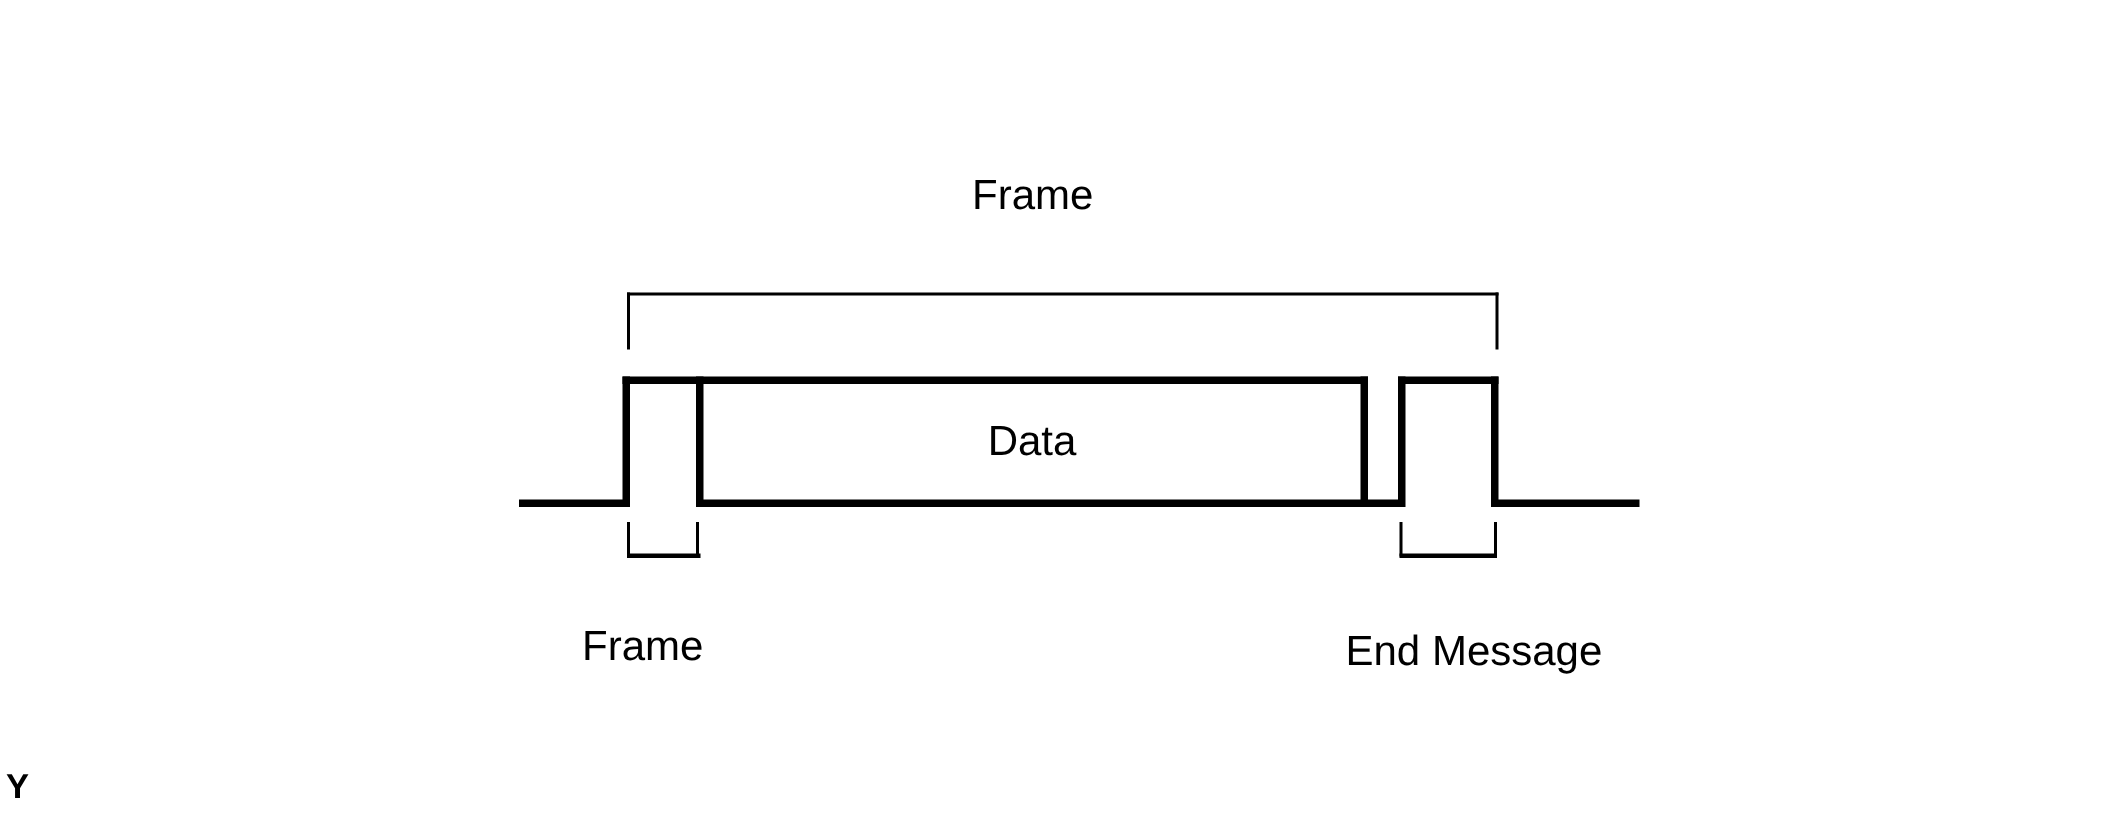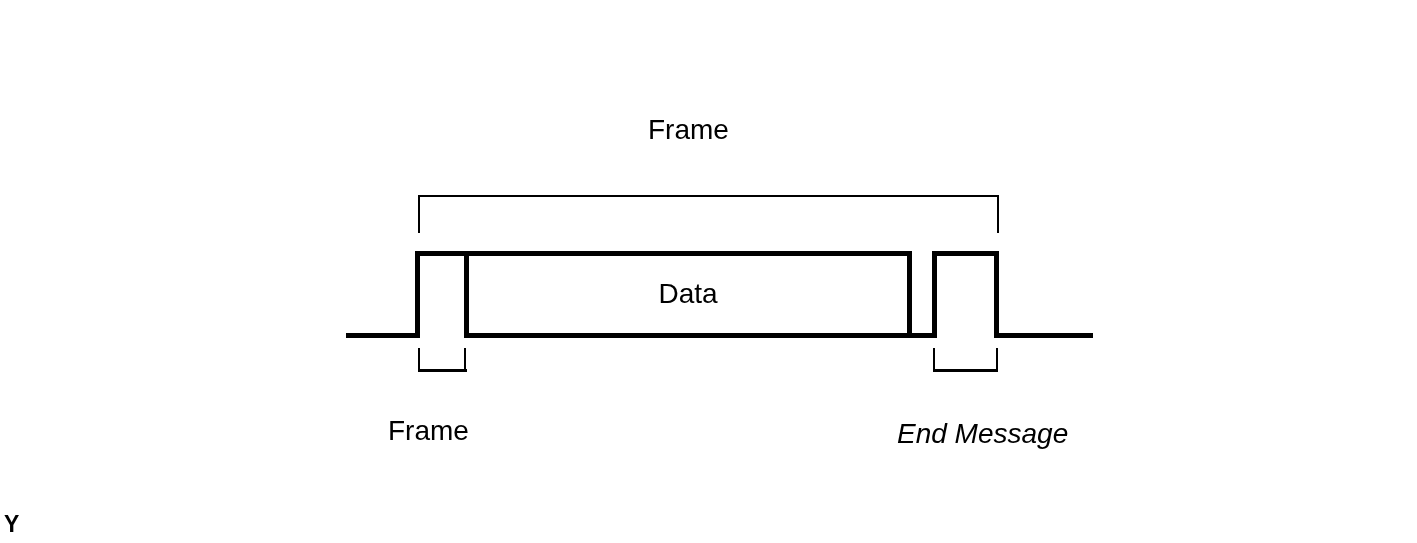--- a/index.html
+++ b/index.html
@@ -68,17 +68,17 @@
 
   <div class="ln" style="left:418px; top:348px; width:2px; height:23px;"></div>
   <div class="ln" style="left:464px; top:348px; width:2px; height:23px;"></div>
   <div class="ln" style="left:418px; top:369px; width:49px; height:3px;"></div>
 
   <div class="ln" style="left:933px; top:348px; width:2px; height:23px;"></div>
   <div class="ln" style="left:996px; top:348px; width:2px; height:23px;"></div>
   <div class="ln" style="left:933px; top:369px; width:65px; height:3px;"></div>
 
   <div class="label" style="left:388px; top:417px;">Frame</div>
-  <div class="label" style="left:897px; top:420px;font-style:italic;">End Message</div>
+  <div class="label" style="left:897px; top:420px;">End Message</div>
 
   <div class="corner-mark">Y</div>
 
 </div>
 
 </body></html>

